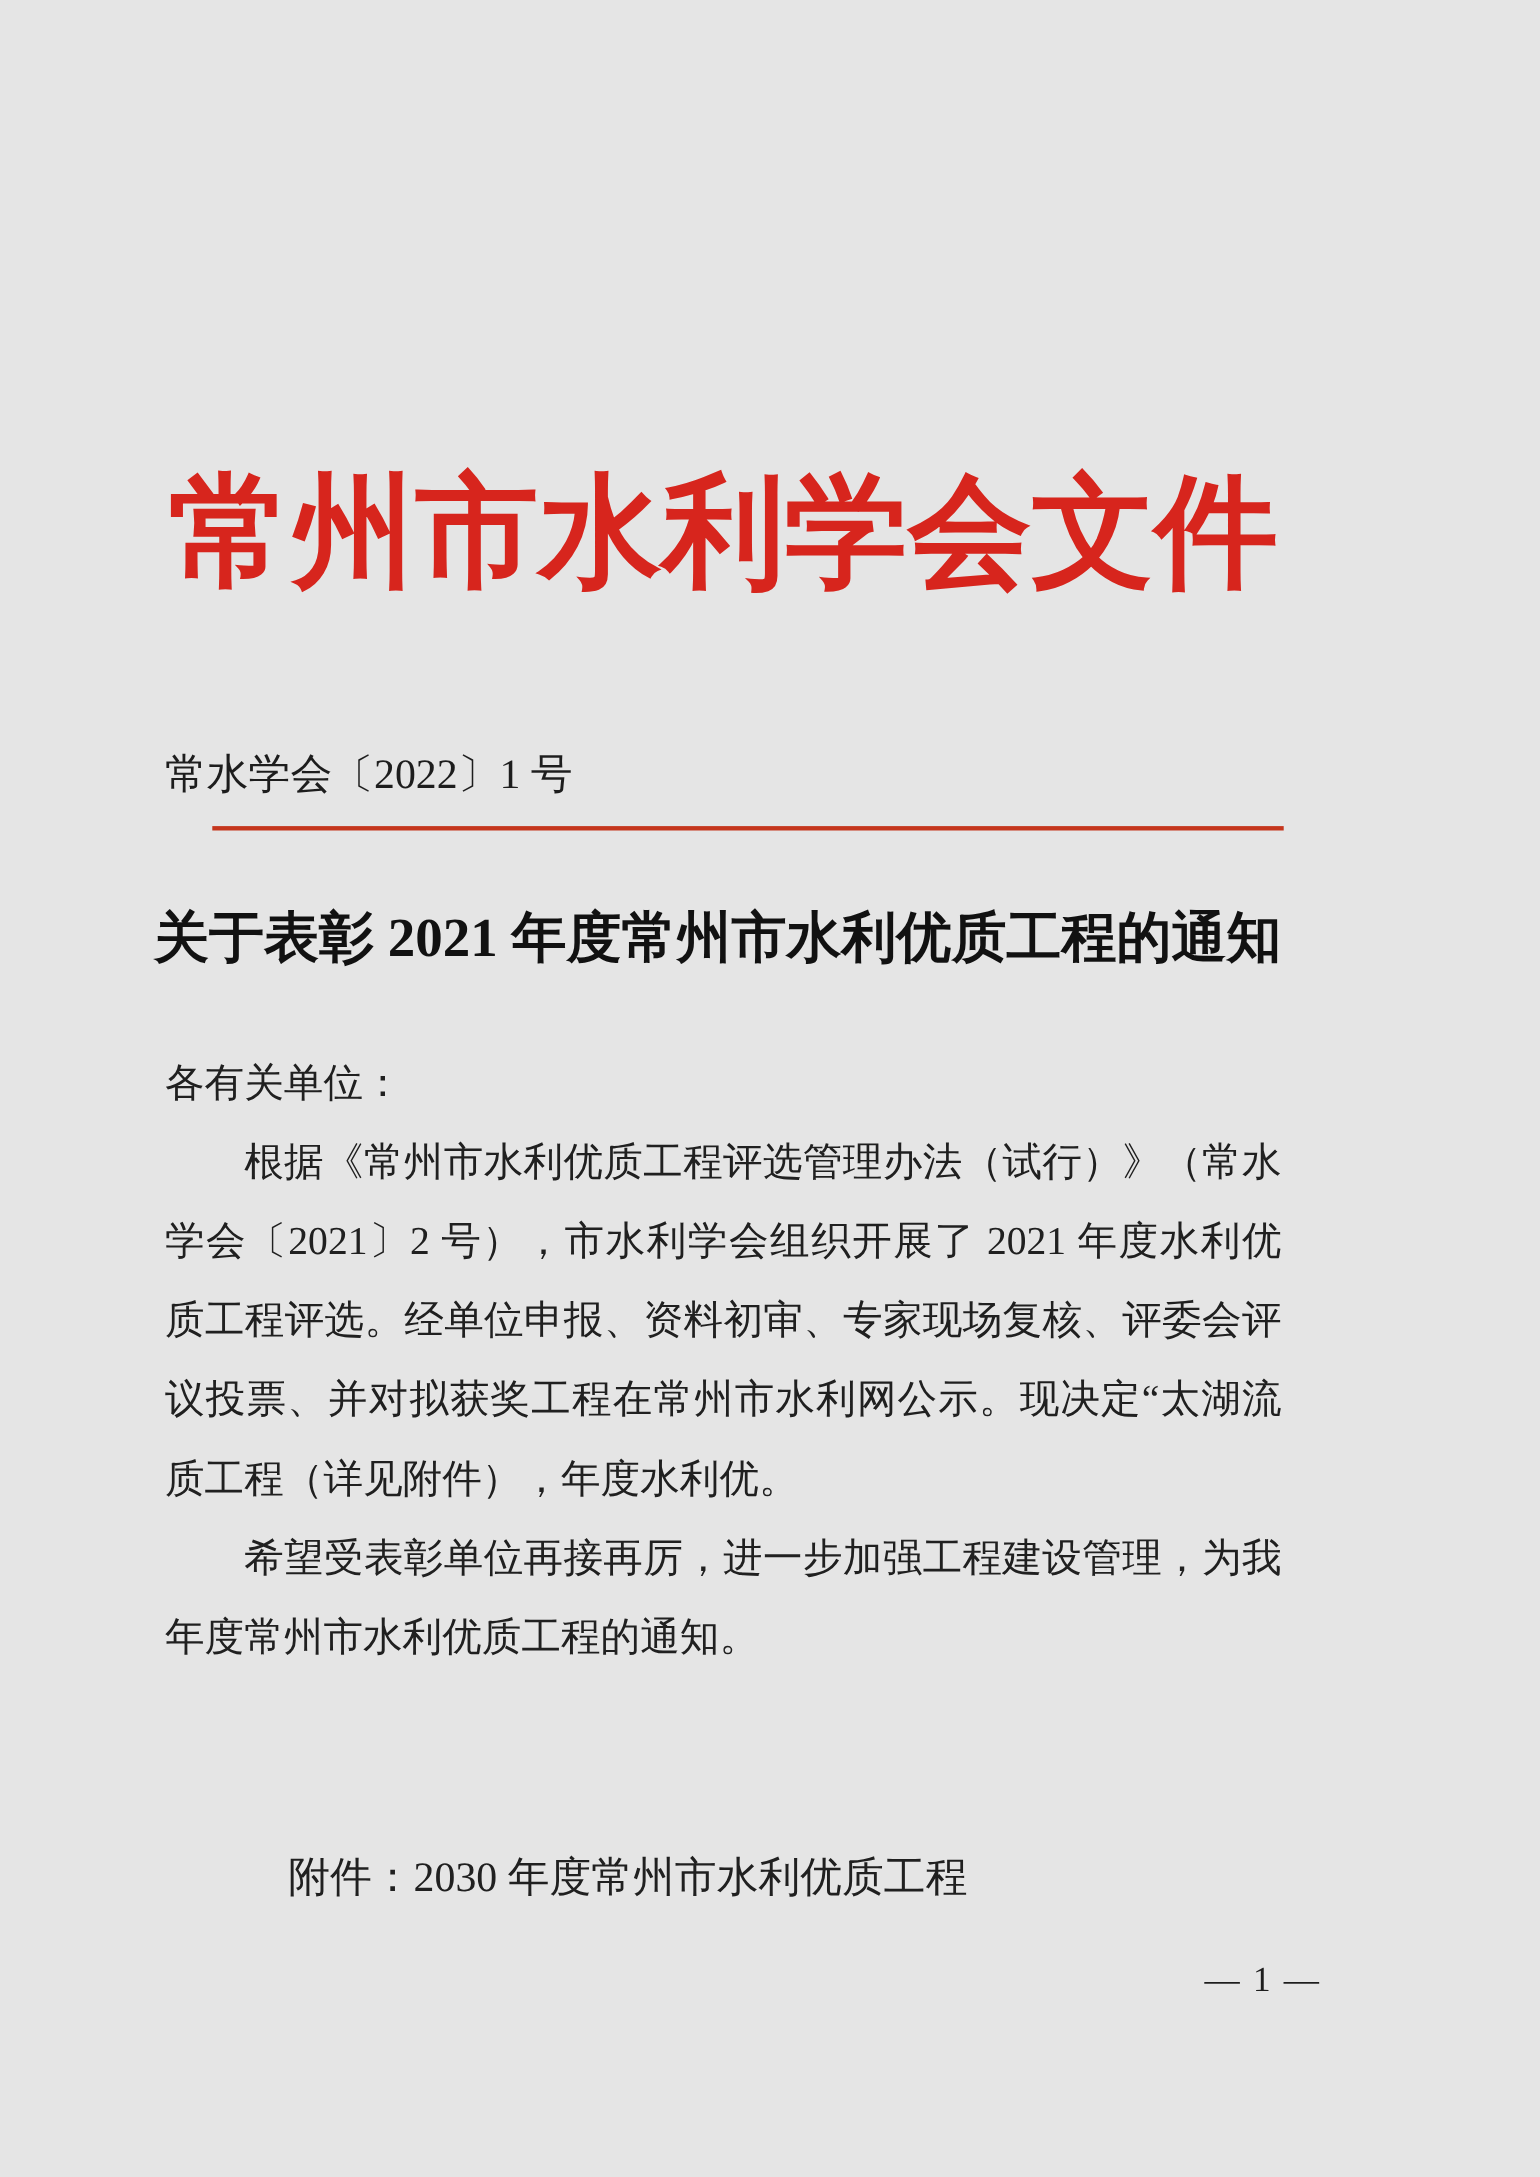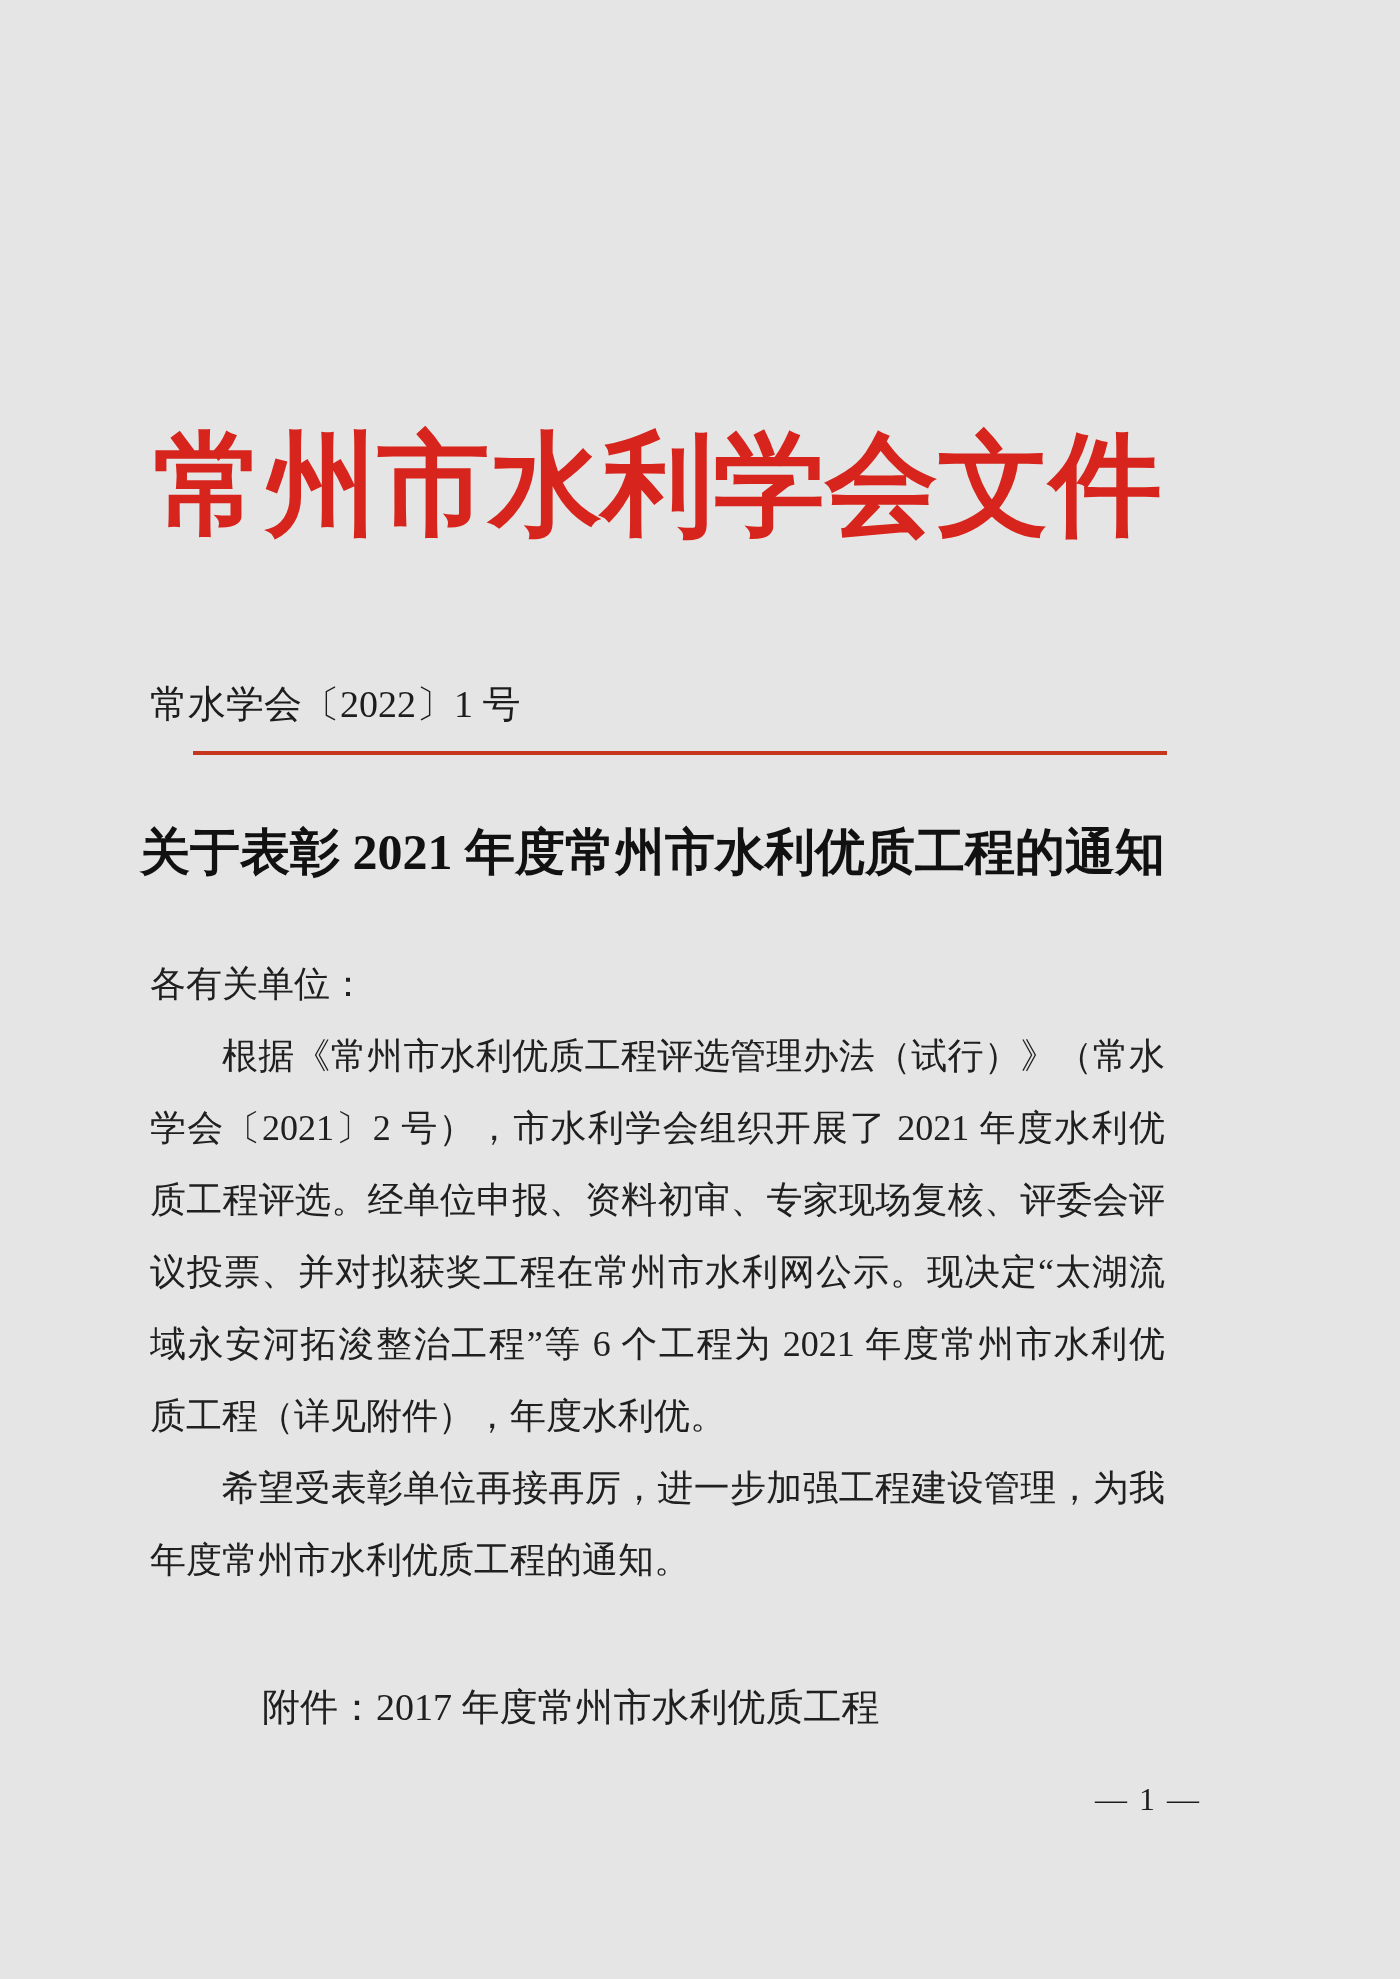--- a/index.html
+++ b/index.html
@@ -114,23 +114,22 @@
   <div class="divider"></div>
 
   <h2 class="notice-title">关于表彰 2021 年度常州市水利优质工程的通知</h2>
 
   <div class="body-text">
     <div class="line">各有关单位：</div>
     <div class="line indent justify">根据《常州市水利优质工程评选管理办法（试行）》（常水</div>
     <div class="line justify">学会〔2021〕2 号），市水利学会组织开展了 2021 年度水利优</div>
     <div class="line justify">质工程评选。经单位申报、资料初审、专家现场复核、评委会评</div>
     <div class="line justify">议投票、并对拟获奖工程在常州市水利网公示。现决定“太湖流</div>
-    <div class="line justify">域永安河拓浚整治工程”等 6 个工程为 2021 年度常州市水利优</div>
     <div class="line">质工程（详见附件），年度水利优。</div>
     <div class="line indent justify">希望受表彰单位再接再厉，进一步加强工程建设管理，为我</div>
     <div class="line">年度常州市水利优质工程的通知。</div>
   </div>
 
-  <div class="attachment">附件：2017 年度常州市水利优质工程</div>
+  <div class="attachment">附件：2030 年度常州市水利优质工程</div>
 
   <div class="page-number">— 1 —</div>
 
 </div>
 
 </body></html>

